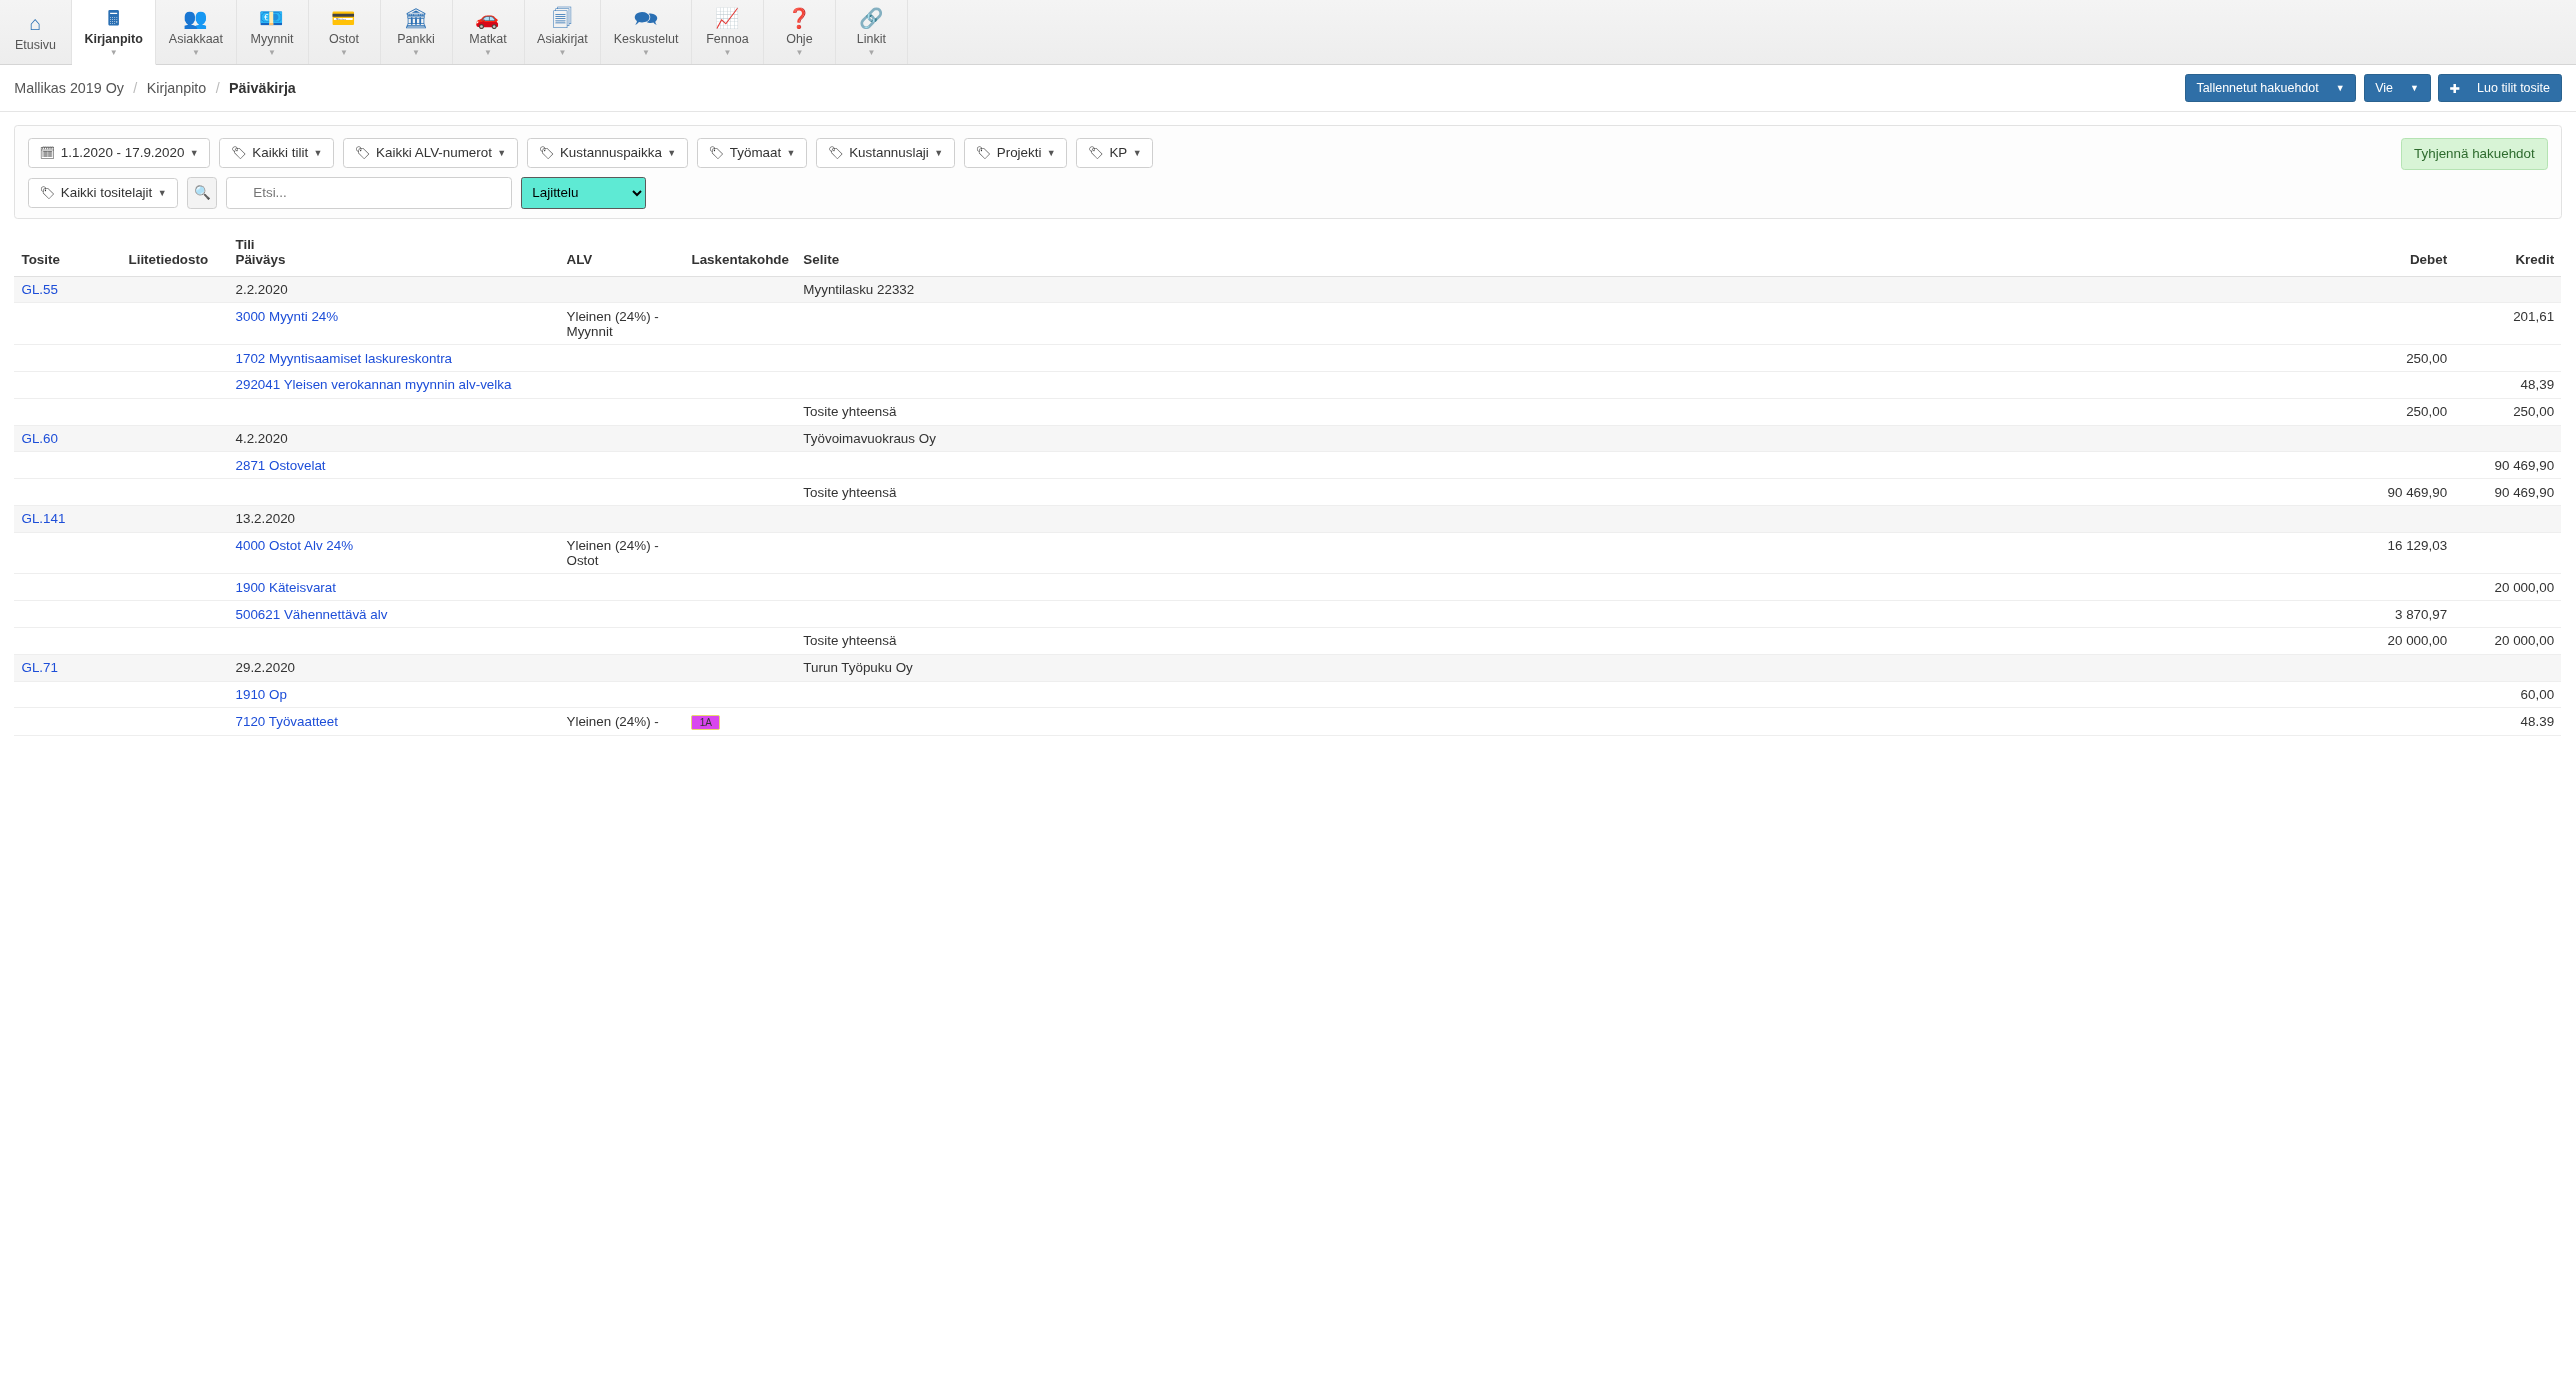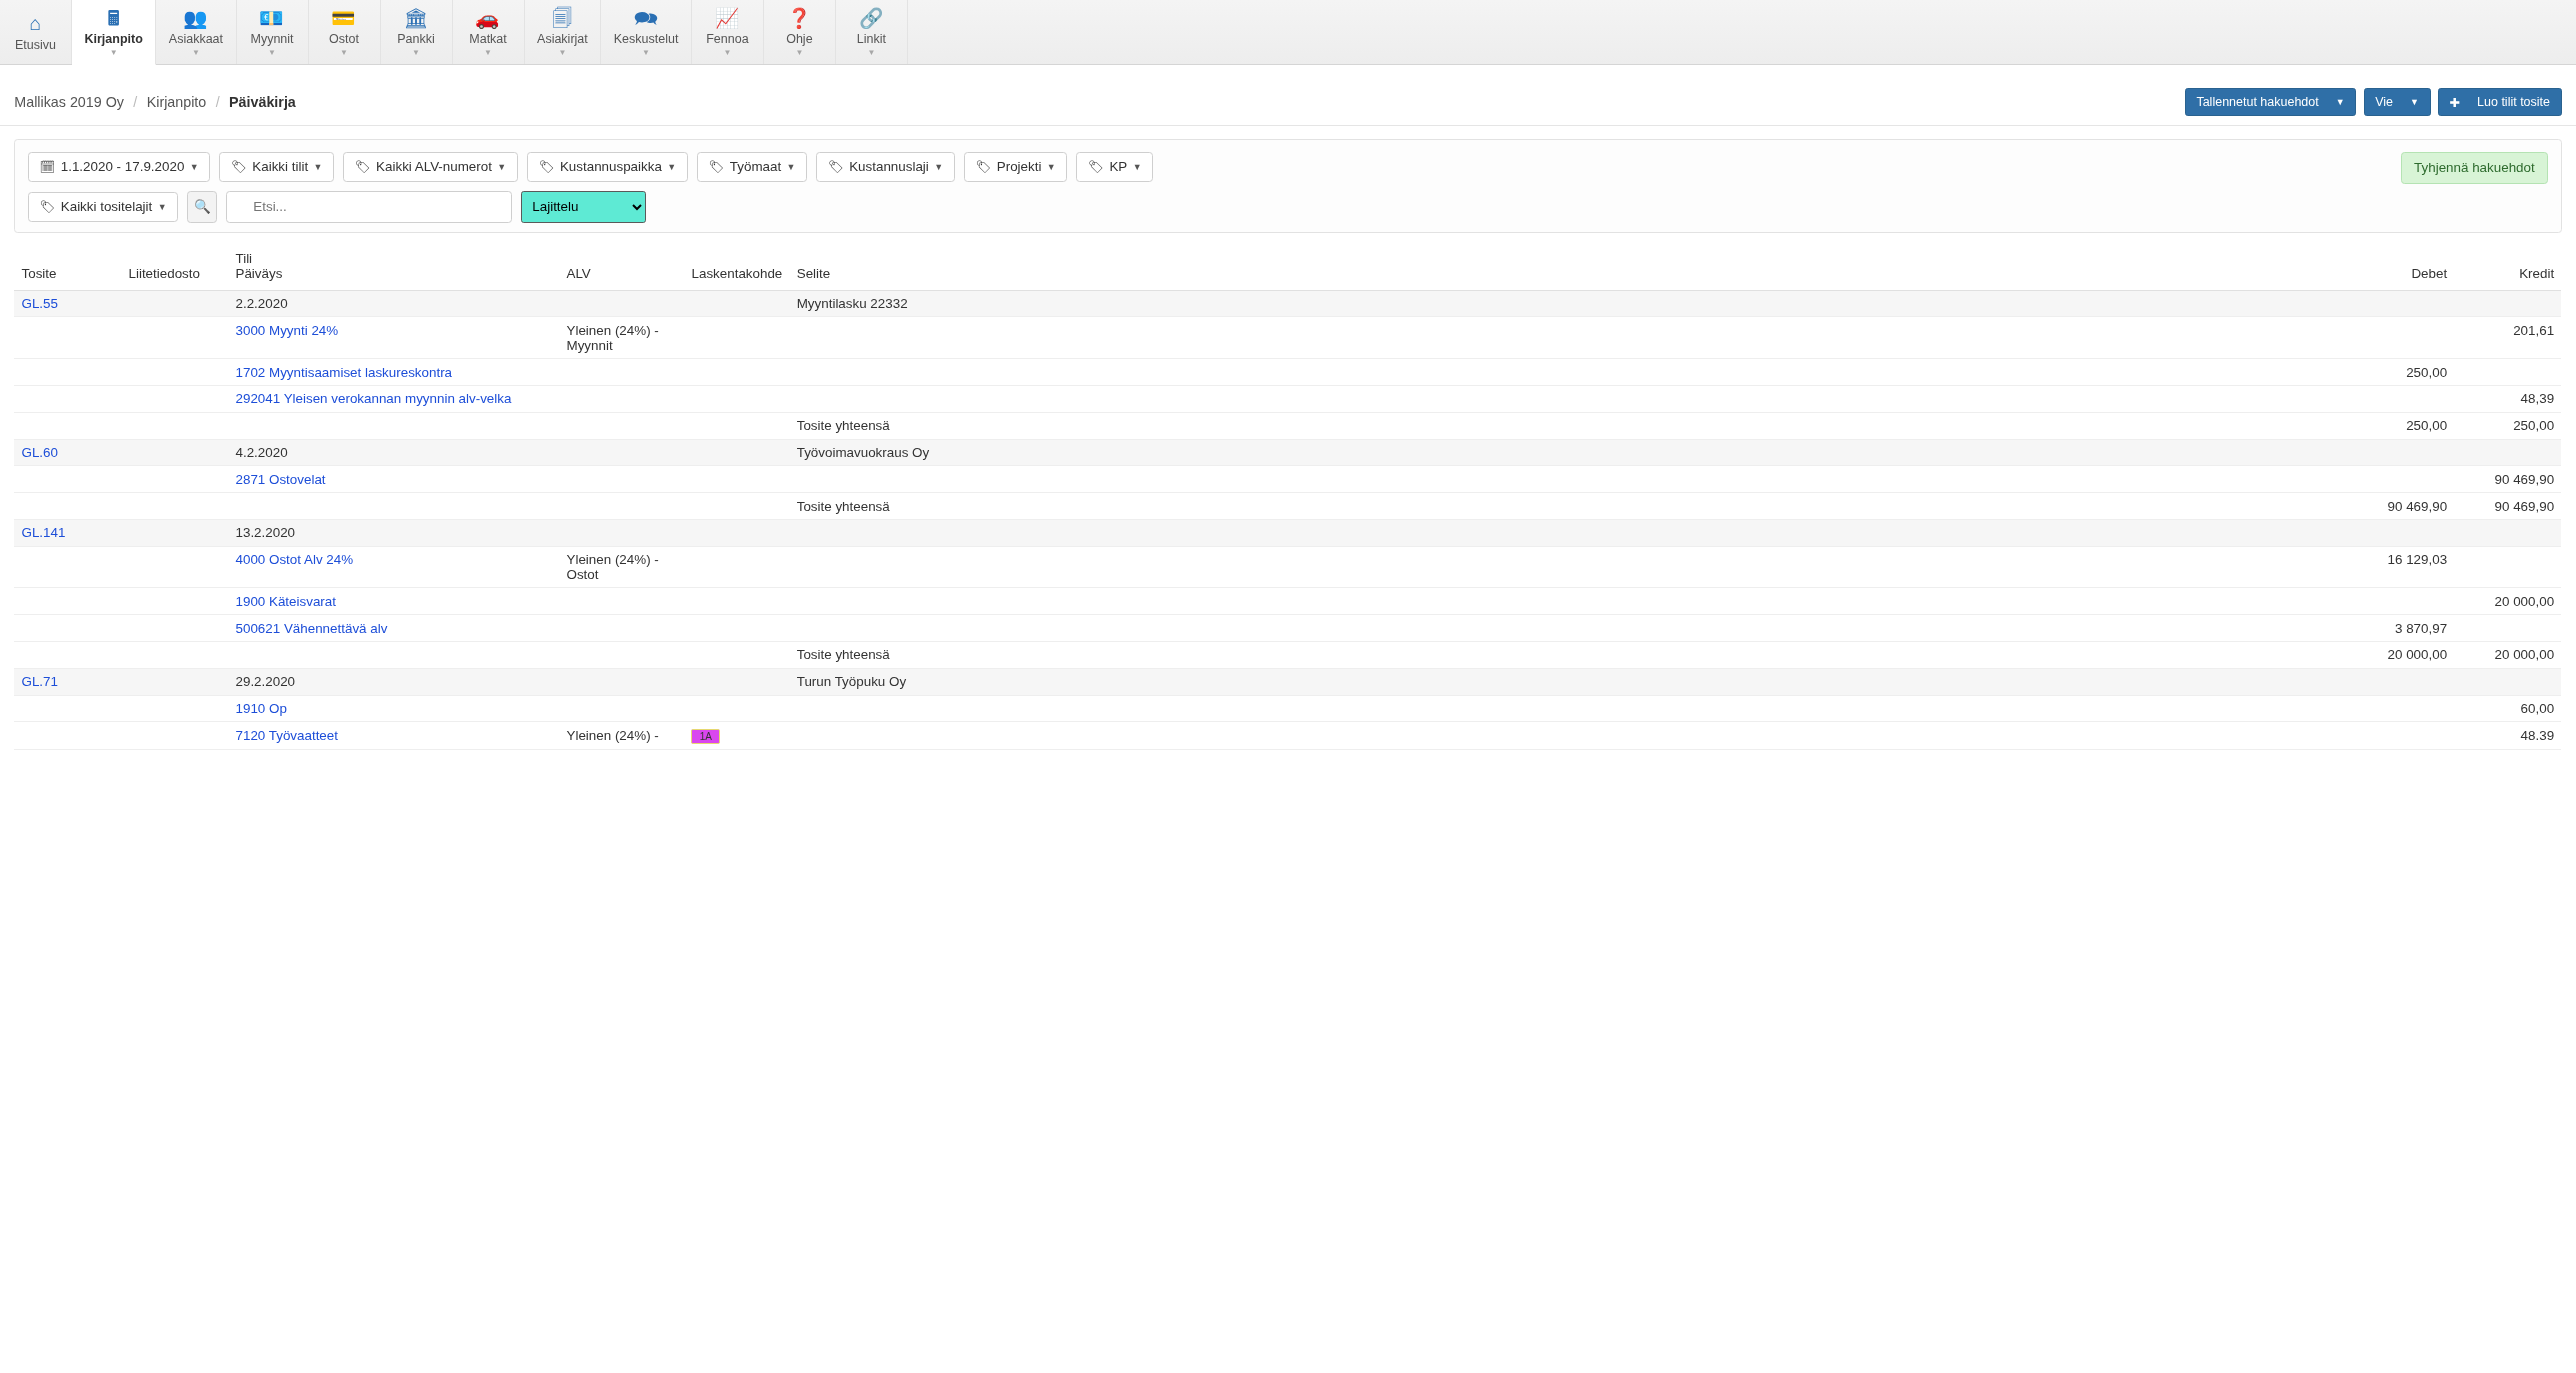--- a/index.html
+++ b/index.html
@@ -46,21 +46,20 @@
     color:#a7a7a7;
     margin-top:1.8px;
   }
   
   .bar2 {
     display:flex;
     align-items:center;
     justify-content:space-between;
     padding: 9px 14.3px;
     border-bottom:0.9px solid #e5e5e5;
-    margin-top:14px;
   }
   .breadcrumb { font-size:14.3px; color:#555;}
   .breadcrumb a { color:#555; text-decoration:none;}
   .breadcrumb .sep { color:#bbb; margin:0 5.4px;}
   .breadcrumb .current { font-weight:700; color:#333;}
   .actions { display:flex; gap:7.2px;}
   .btn {
     display:inline-flex; align-items:center; gap:17px;
     background:#2f6fa7; color:#fff; border:0.9px solid #2a628f;
     border-radius:2.7px; padding:5.4px 10.7px; font-size:12.5px; cursor:pointer;
@@ -103,21 +102,21 @@
     border-radius:3.6px; padding:7.2px 12.5px; font-size:13.4px; cursor:pointer;
   }
   
   .grid{
     width:calc(100% - 29px);
     margin:9px 14.3px 0;
     border-collapse:collapse;
     font-size:13.4px;
   }
   .grid th{
-    text-align:left; font-weight:400; color:#333;
+    text-align:left; font-weight:700; color:#333;
     padding:5.4px 7.2px 9px; border-bottom:0.9px solid #e0e0e0;
     vertical-align:bottom;
   }
   .grid th.num, .grid td.num{ text-align:right;}
   .grid td{
     padding:5.4px 7.2px; border-bottom:0.9px solid #eee;
     vertical-align:top;
   }
   .grid tr.header-row td{
     background:#f6f6f6;

